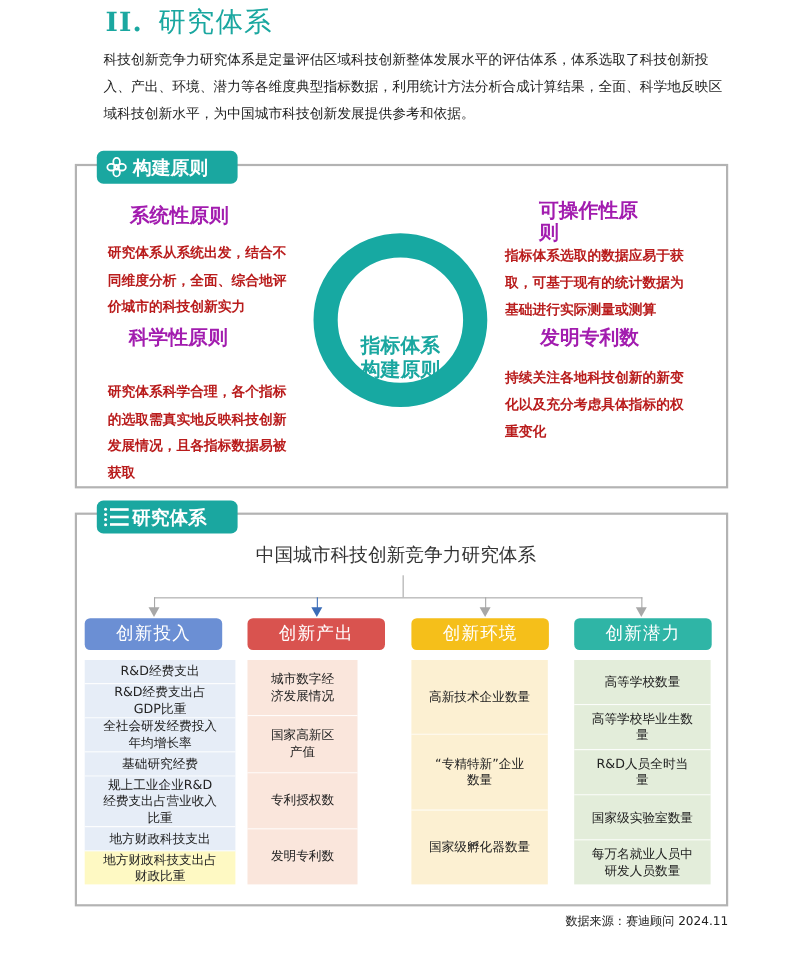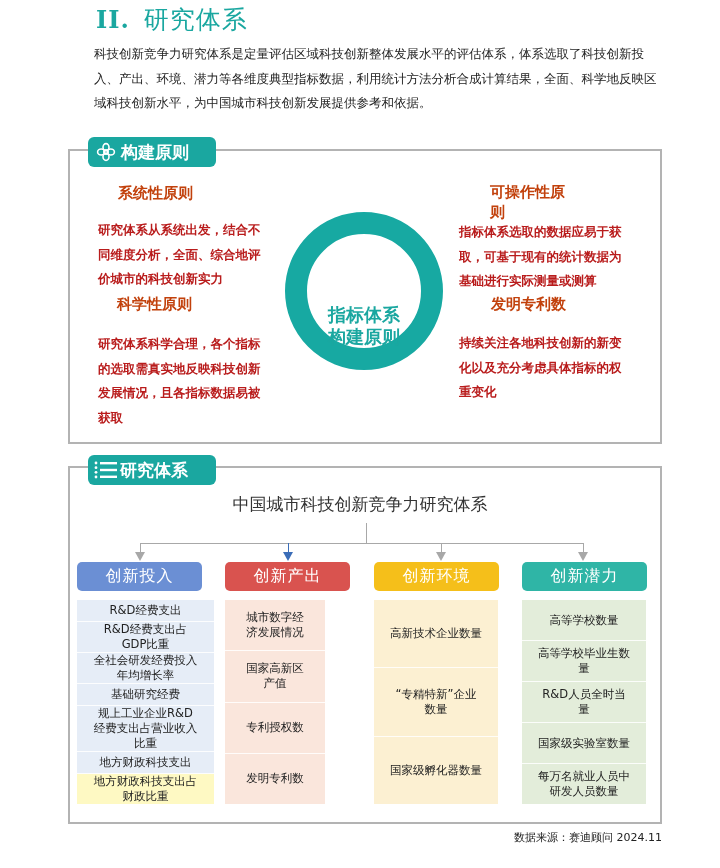--- a/index.html
+++ b/index.html
@@ -26,21 +26,21 @@
     .frame.system { top: 466px; height: 358px; }
 
     .badge {
       position: absolute; height: 30px; background: #1aa7a0; color: #fff;
       border-radius: 6px; display: flex; align-items: center; padding: 0 10px 0 8px;
       font-size: 17px; font-weight: bold; gap: 5px;
     }
     .badge.b1 { left: 88px; top: 137px; width: 128px; }
     .badge.b2 { left: 88px; top: 455px; width: 128px; padding-left: 6px; gap: 2px; }
 
-    .p-title { position: absolute; font-size: 15px; font-weight: bold; color: #c2410c; }
+    .p-title { position: absolute; font-size: 18px; font-weight: bold; color: #a21caf; }
     .p-body { position: absolute; font-size: 12.5px; line-height: 24.5px; color: #b91c1c; font-weight: bold; }
 
     .ring {
       position: absolute; left: 285px; top: 212px; width: 158px; height: 158px;
       border-radius: 50%; border: 22px solid #17a9a2; background: #fff;
       display: flex; align-items: center; justify-content: flex-end; flex-direction: column;
     }
     .ring span { color: #1aa7a0; font-size: 18px; line-height: 22px; font-weight: bold; }
 
     .tree-title { position: absolute; left: 0; width: 720px; top: 493px; text-align: center; font-size: 17px; color: #333; }
@@ -94,21 +94,21 @@
       </g>
     </svg>
   </span>
   <span>构建原则</span>
 </div>
 
 <div class="p-title" style="left:118px; top:184px;">系统性原则</div>
 <div class="p-body" style="left:98px; top:218px; width:164px;">研究体系从系统出发，结合不同维度分析，全面、综合地评价城市的科技创新实力</div>
 
 <div class="p-title" style="left:117px; top:295px;">科学性原则</div>
-<div class="p-body" style="left:98px; top:332px; width:164px;">研究体系科学合理，各个指标的选取需真实地反映科技创新发展情况，且各指标数据易被获取</div>
+<div class="p-body" style="left:98px; top:344px; width:164px;">研究体系科学合理，各个指标的选取需真实地反映科技创新发展情况，且各指标数据易被获取</div>
 
 <div class="p-title" style="left:490px; top:182px; line-height:20px;">
   <div>可操作性原</div>
   <div>则</div>
 </div>
 <div class="p-body" style="left:459px; top:220px; width:164px;">指标体系选取的数据应易于获取，可基于现有的统计数据为基础进行实际测量或测算</div>
 
 <div class="p-title" style="left:491px; top:295px;">发明专利数</div>
 <div class="p-body" style="left:459px; top:331px; width:164px;">持续关注各地科技创新的新变化以及充分考虑具体指标的权重变化</div>
 

